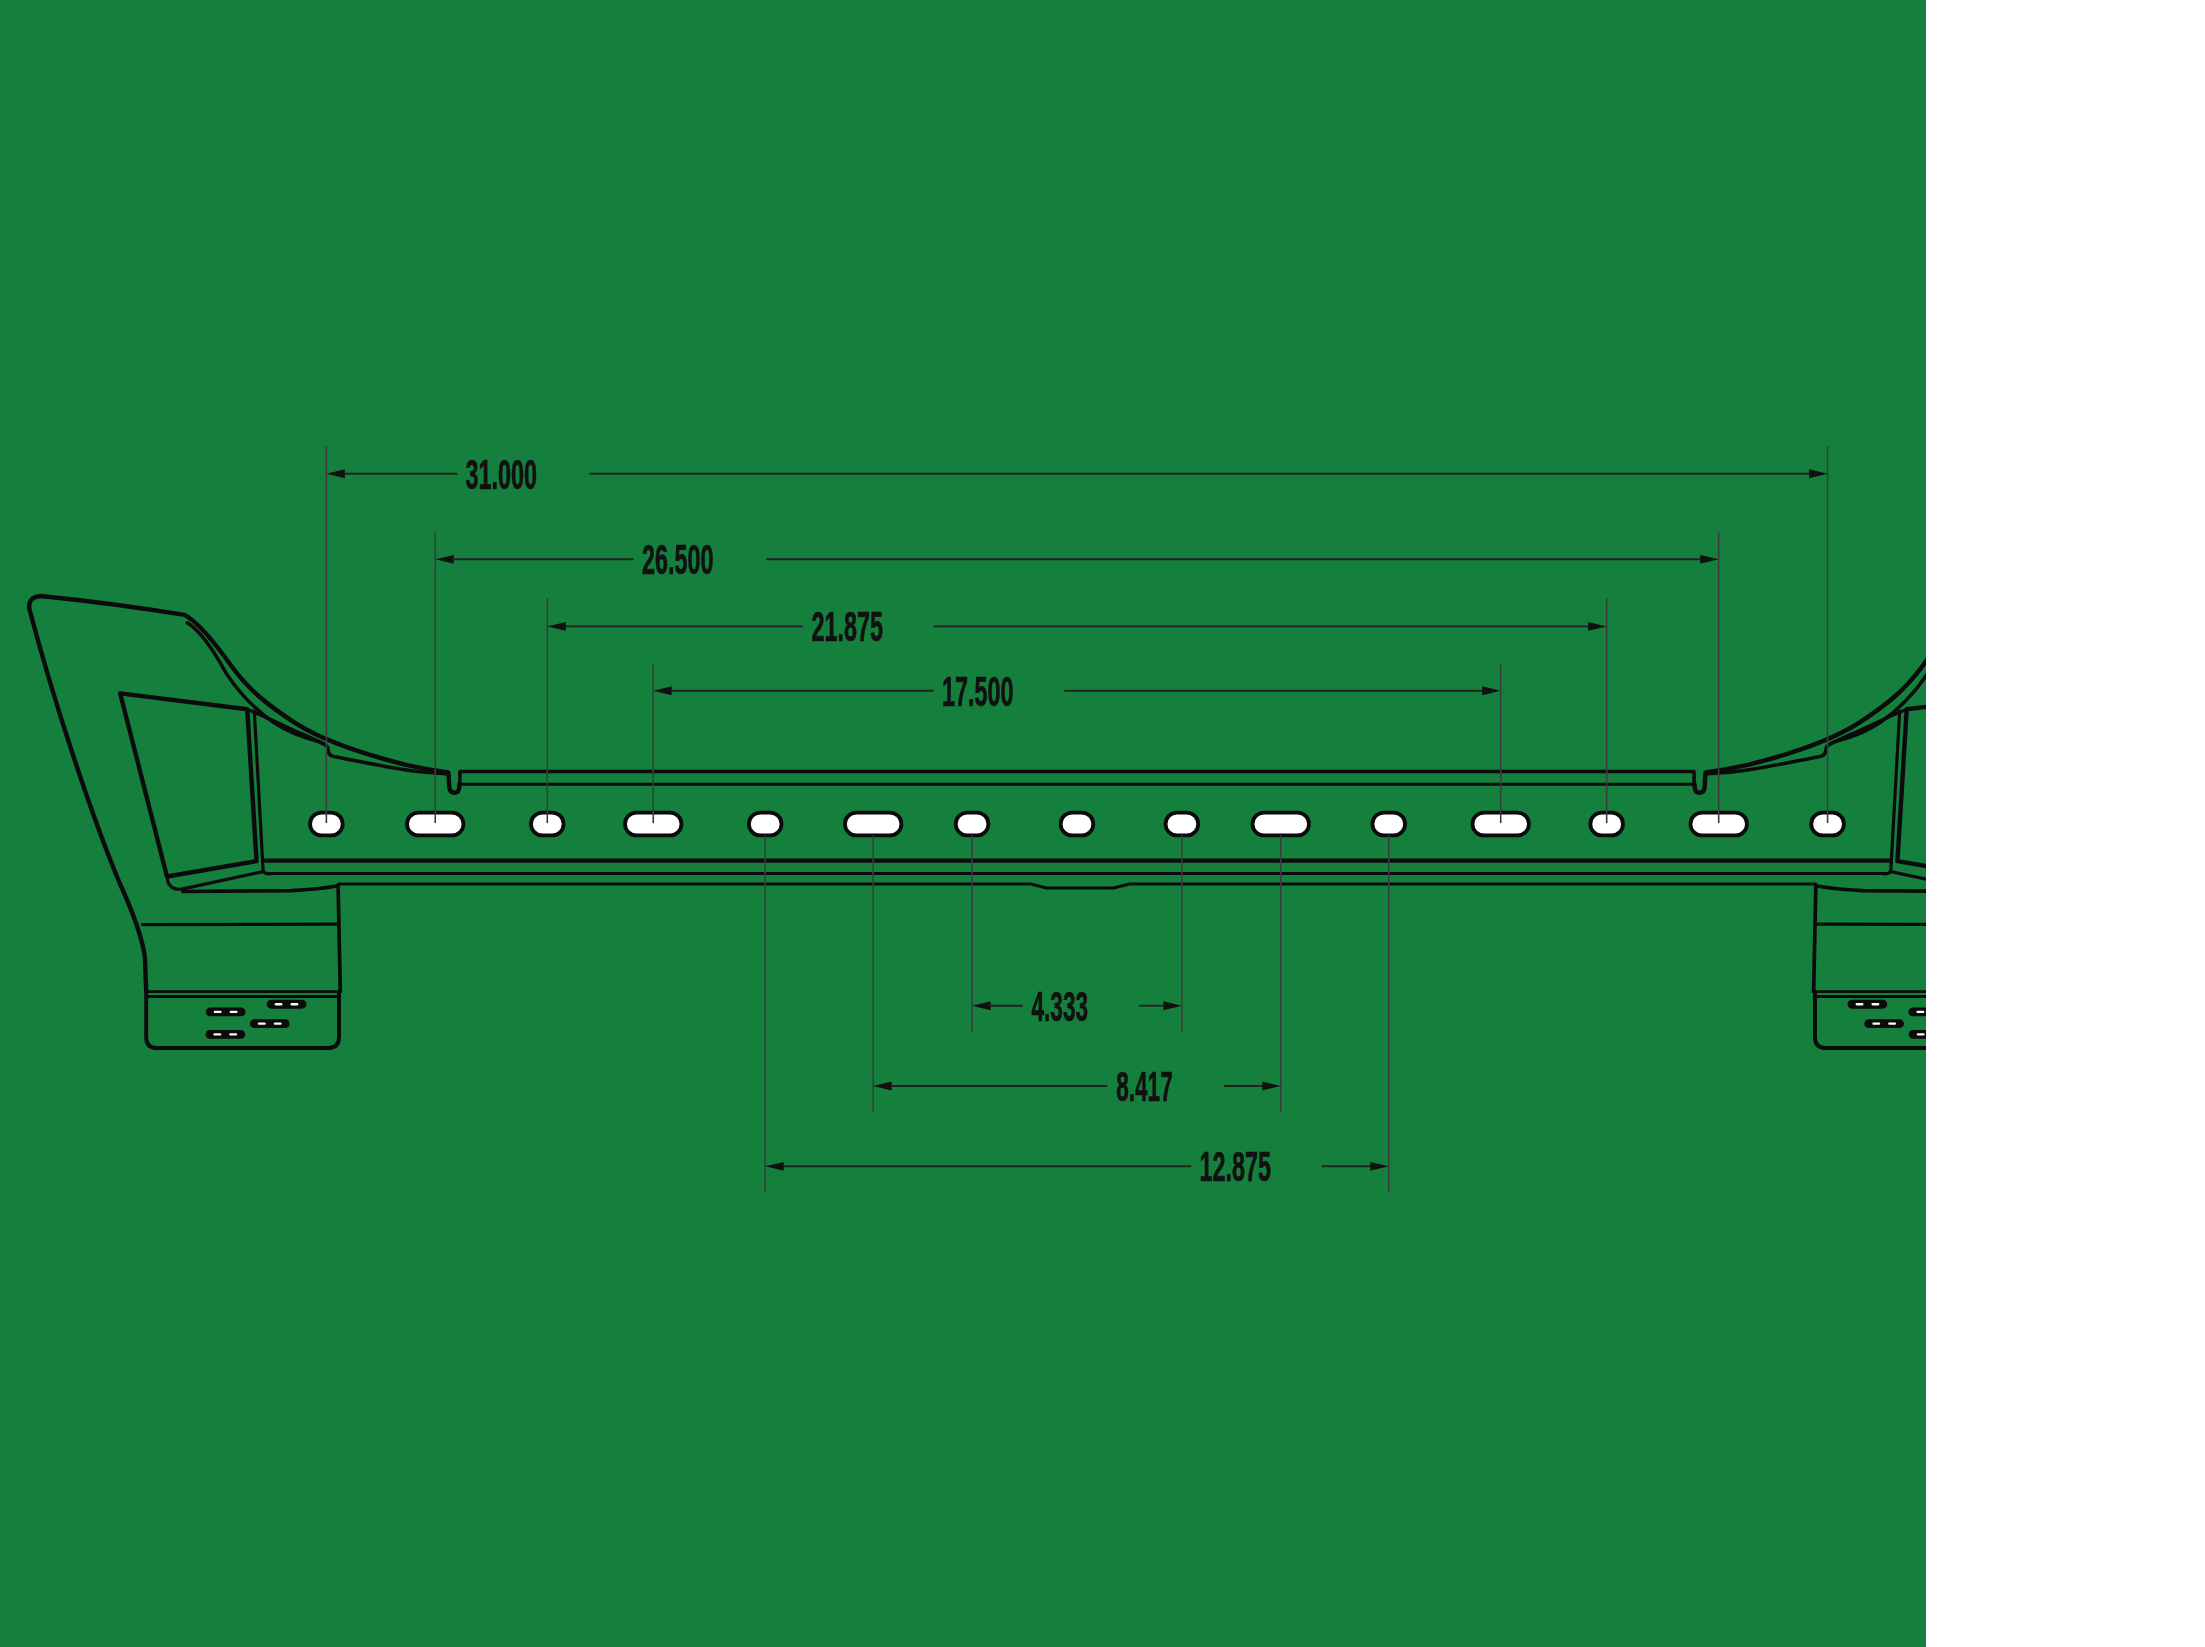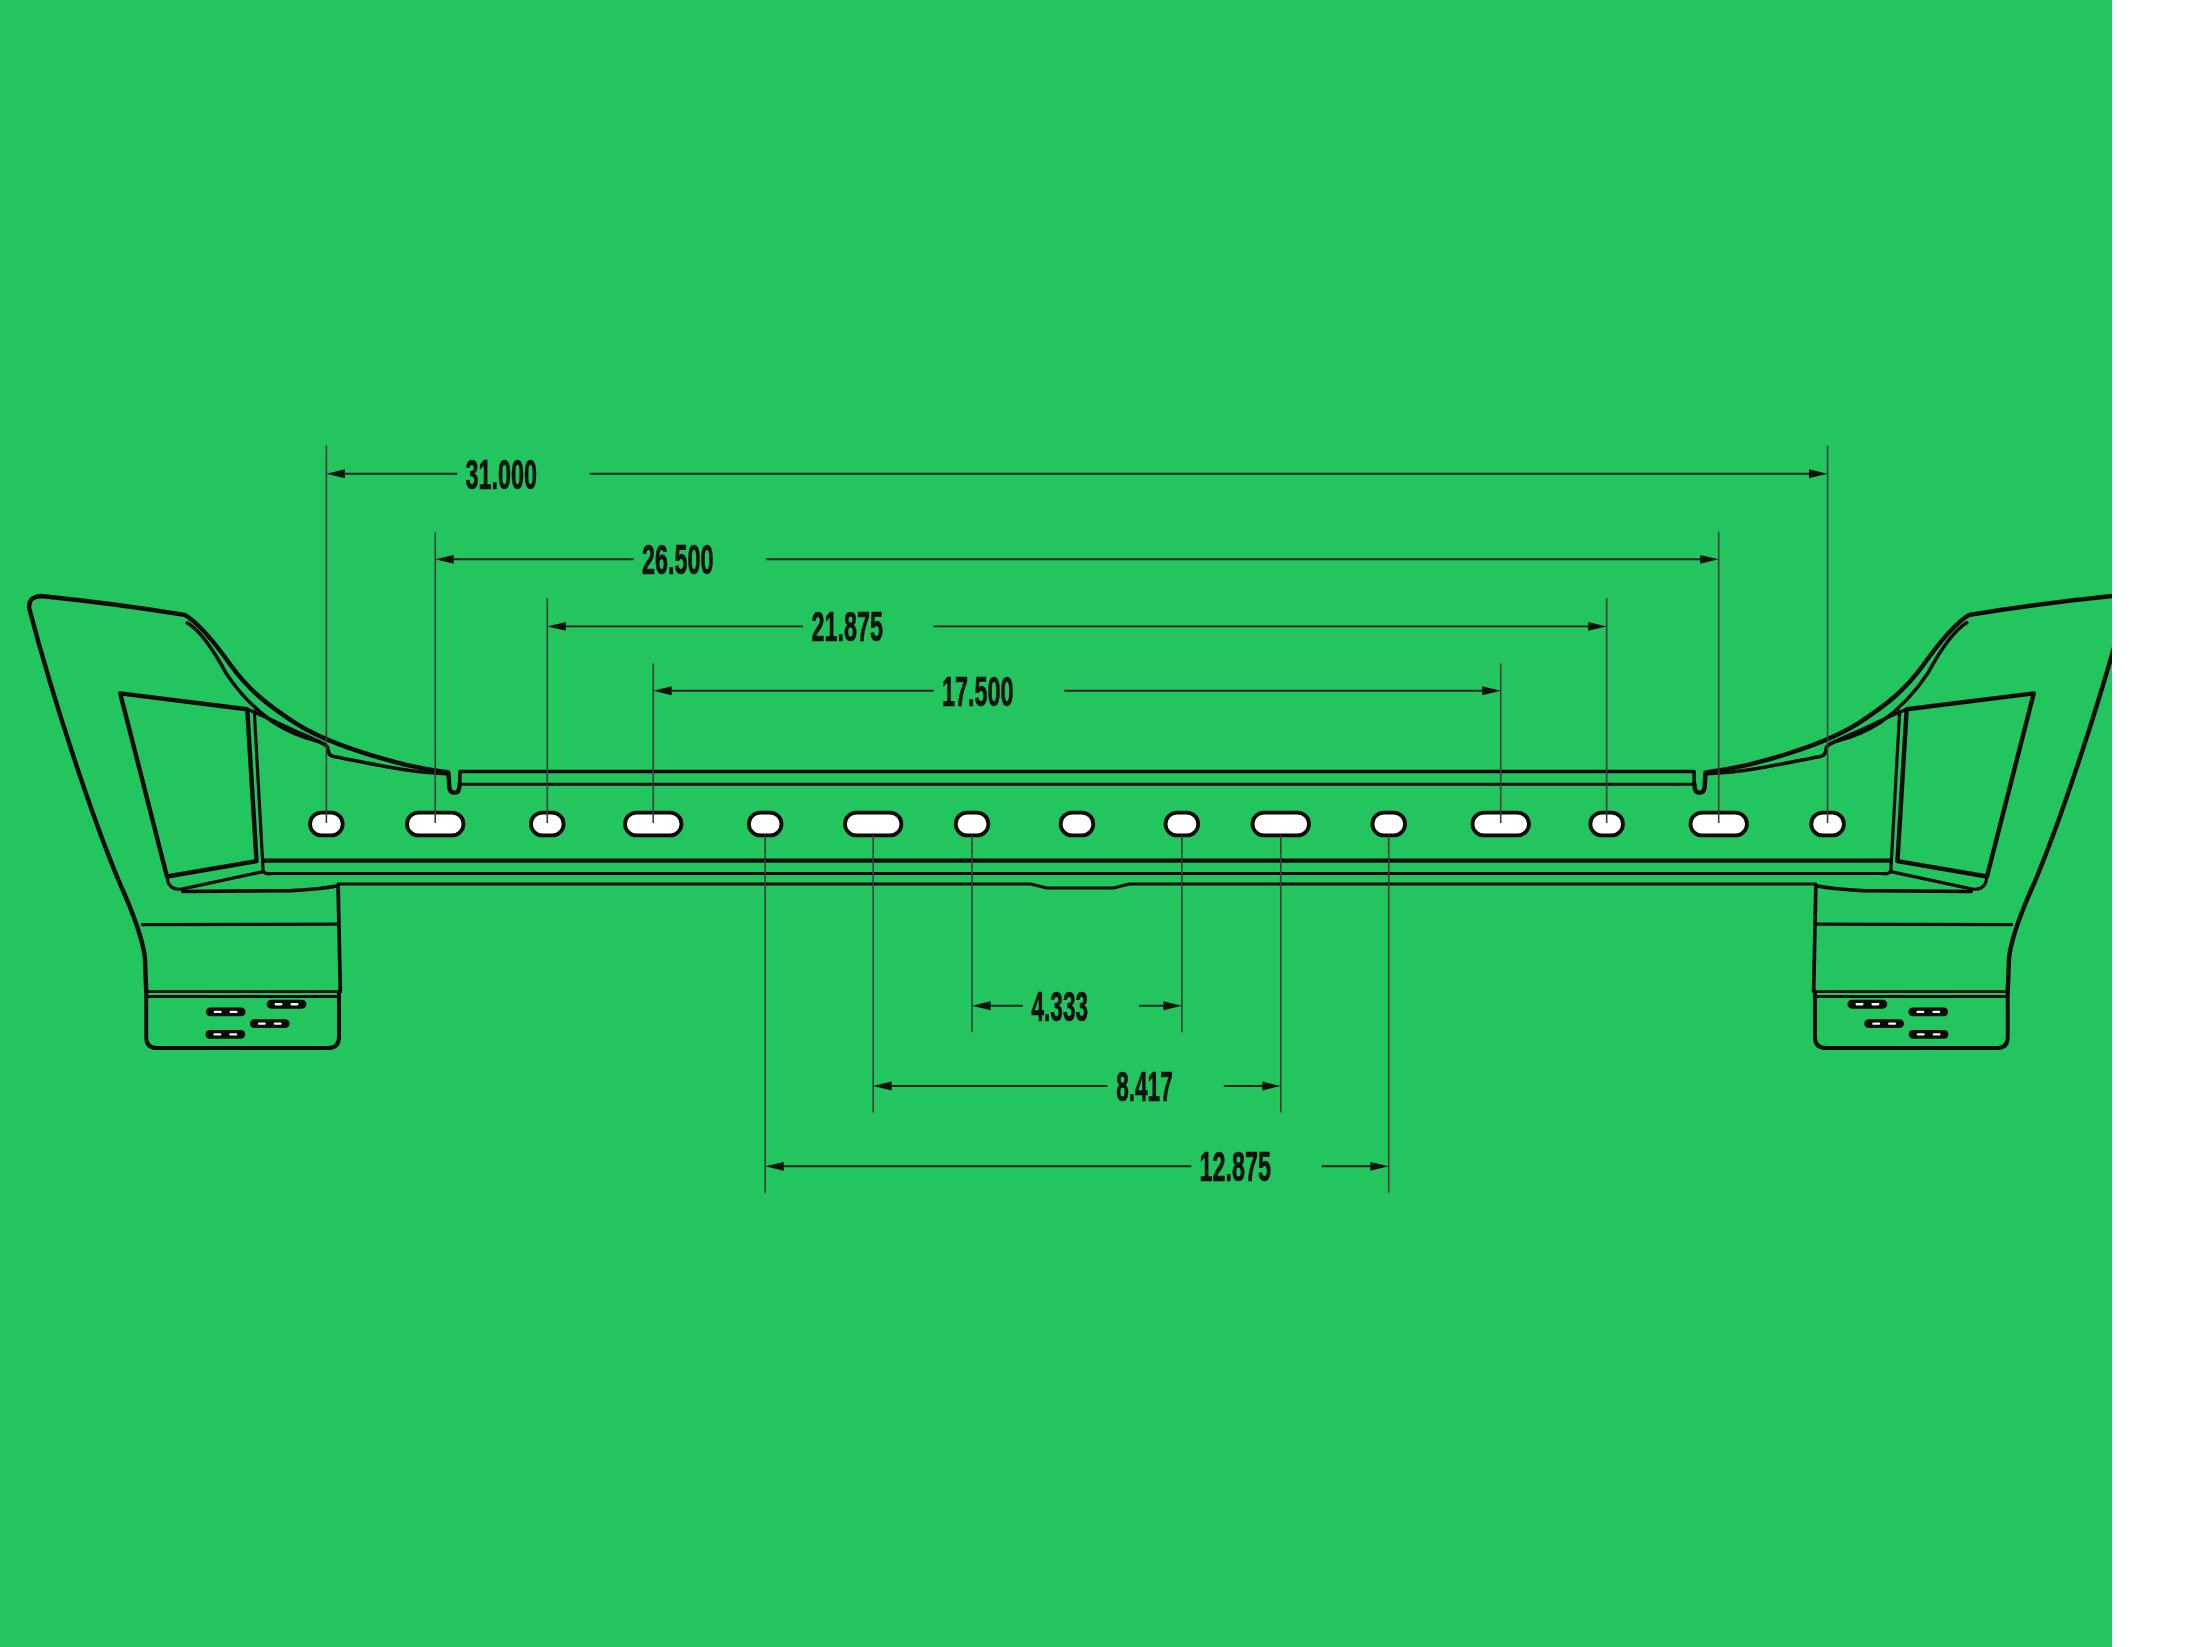--- a/index.html
+++ b/index.html
@@ -1,16 +1,16 @@
 <!DOCTYPE html>
 <html style="font-size:14px"><head>
 <meta charset="utf-8">
 <style>
   html,body{margin:0;padding:0;background:#ffffff;}
-  .page{width:2112px;height:1648px;position:relative;background:#22c55e;overflow:hidden;}
+  .page{width:1926px;height:1648px;position:relative;background:#15803d;overflow:hidden;}
   text{font-family:"Liberation Sans", sans-serif;font-weight:bold;fill:#111;stroke:#111;stroke-width:0.8;}
 </style>
 </head>
 <body>
 
 <div class="page">
 <svg width="2206" height="1648" viewBox="0 0 2500 1868">
 <defs>
 
 <g id="bracketL" fill="none" stroke="#0b0b0b" stroke-linecap="round" stroke-linejoin="round">

